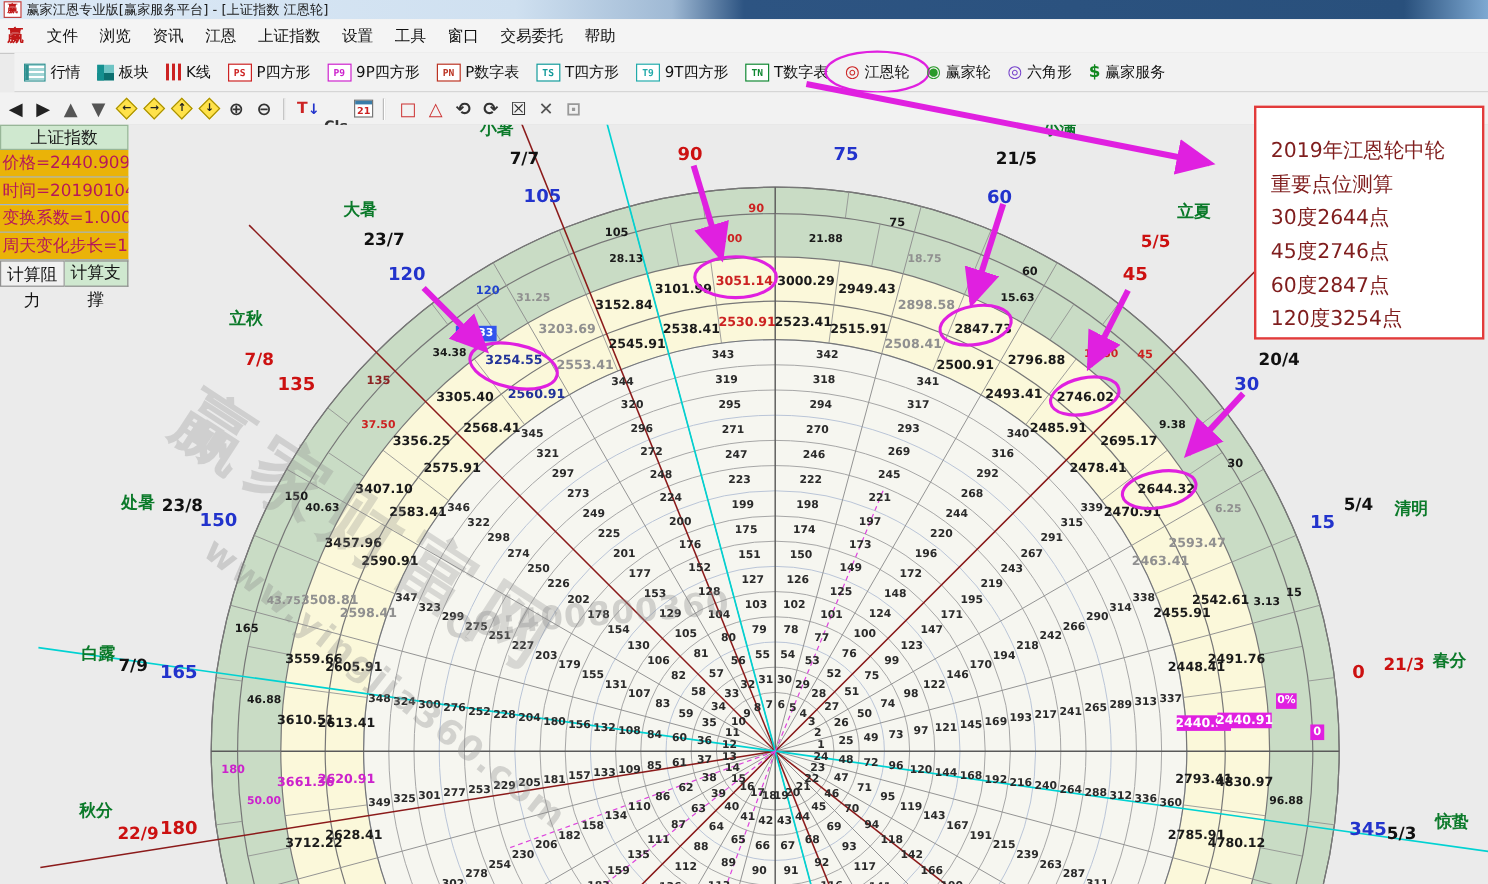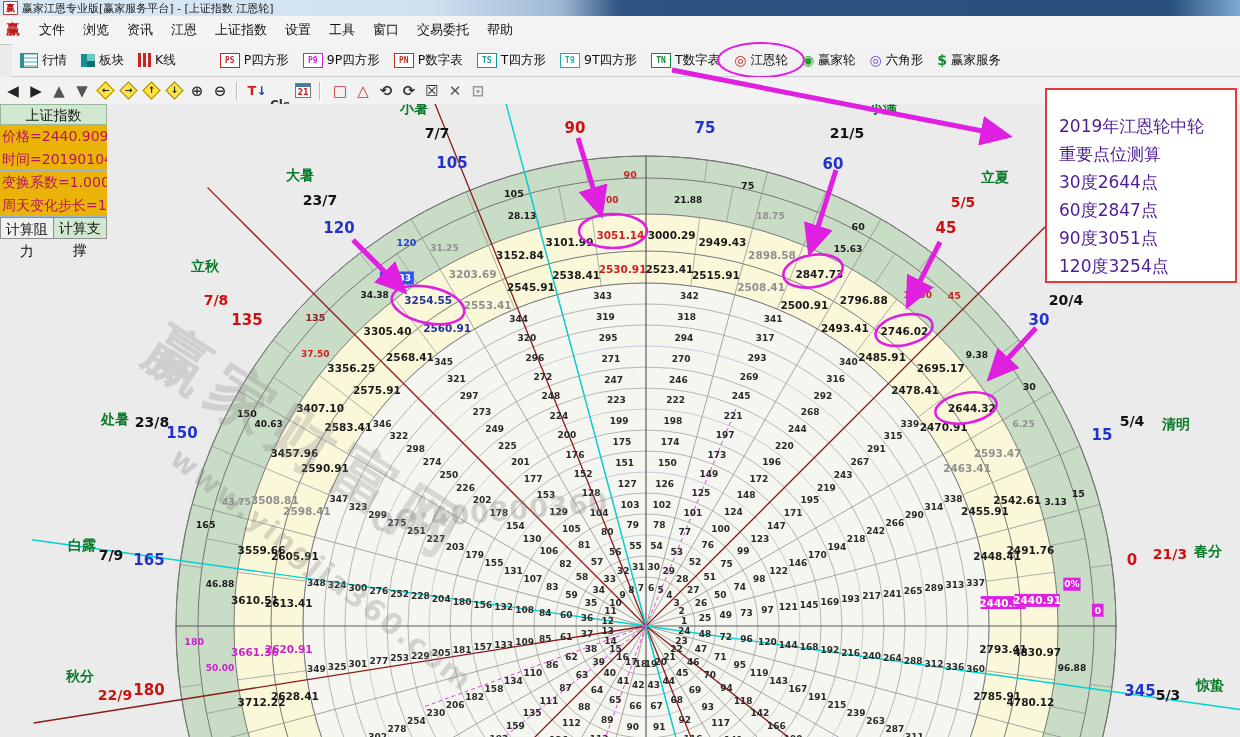--- a/index.html
+++ b/index.html
@@ -50,21 +50,21 @@
     color:#1a1a1a;box-sizing:border-box;}
   .panel .row{height:22px;line-height:22px;background:#eab308;border-bottom:1px solid #9ab4d6;
     color:#b5185a;padding-left:2px;white-space:nowrap;overflow:hidden;}
   .panel .btns{display:flex;}
   .panel .btns div{width:54px;height:22px;line-height:22px;text-align:center;border:1px solid #8f8f8f;
     box-sizing:border-box;color:#111;background:#f0f0f0;}
   .panel .btns div:last-child{background:#cfe8cf;border-left:none;font-family:Liberation Mono, monospace;}
   
   .redbox{position:absolute;left:1045px;top:88px;width:192px;height:195px;z-index:40;
     background:#fff;border:2px solid #e23b3b;box-sizing:border-box;padding:22px 0 0 12px;
-    font-size:17px;line-height:28px;color:#4c1d95;white-space:nowrap;overflow:hidden;}
+    font-size:17px;line-height:28px;color:#7f1d1d;white-space:nowrap;overflow:hidden;}
   
   .chart{position:absolute;left:0;top:104px;width:1240px;height:633px;}
   svg text{font-family:"DejaVu Sans",sans-serif;}
   .overlay{position:absolute;left:0;top:0;width:1240px;height:737px;z-index:50;pointer-events:none;}
 </style>
 </head>
 <body>
 
 <div class="app">
   <div class="titlebar">
@@ -91,21 +91,21 @@
       </span>
       <span class="tb1-item">
         <span class="ico-blocks"></span>
         <span>板块</span>
       </span>
       <span class="tb1-item">
         <span class="ico-kline"></span>
         <span>K线</span>
       </span>
       <span class="tb1-item">
-        <span class="chip" style="color: rgb(204, 34, 34); margin-left: 30px;">PS</span>
+        <span class="chip" style="color: rgb(204, 34, 34);">PS</span>
         <span>P四方形</span>
       </span>
       <span class="tb1-item">
         <span class="chip" style="color: rgb(204, 34, 204);">P9</span>
         <span>9P四方形</span>
       </span>
       <span class="tb1-item">
         <span class="chip" style="color: rgb(187, 51, 34);">PN</span>
         <span>P数字表</span>
       </span>
@@ -774,22 +774,22 @@
     <div class="btns" id="panel-btns">
         <div>计算阻力</div>
         <div>计算支撑</div>
       </div>
   </div>
 
   <div class="redbox" id="redbox">
       <div>2019年江恩轮中轮</div>
       <div>重要点位测算</div>
       <div>30度2644点</div>
+      <div>45度2746点</div>
       <div>60度2847点</div>
-      <div>90度3051点</div>
       <div>120度3254点</div>
     </div>
   <svg class="overlay" id="overlay">
       <defs>
         <marker id="ah2" markerWidth="7" markerHeight="6" refX="5.5" refY="3" orient="auto">
           <path d="M0,0 L6.5,3 L0,6 Z" fill="#e020e0"></path>
         </marker>
       </defs>
       <line x1="672" y1="70" x2="1008" y2="136" stroke="#e020e0" stroke-width="5" marker-end="url(#ah2)"></line>
     </svg>

